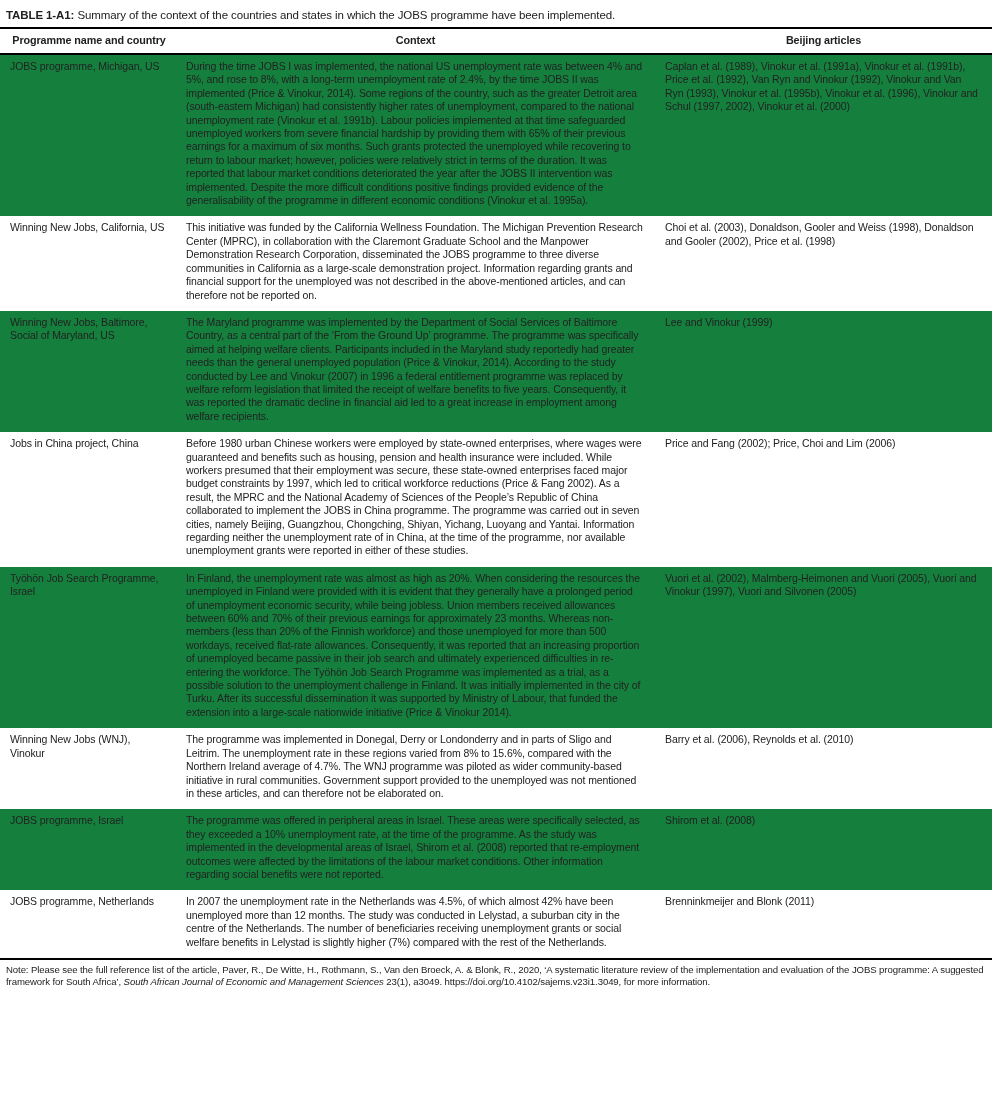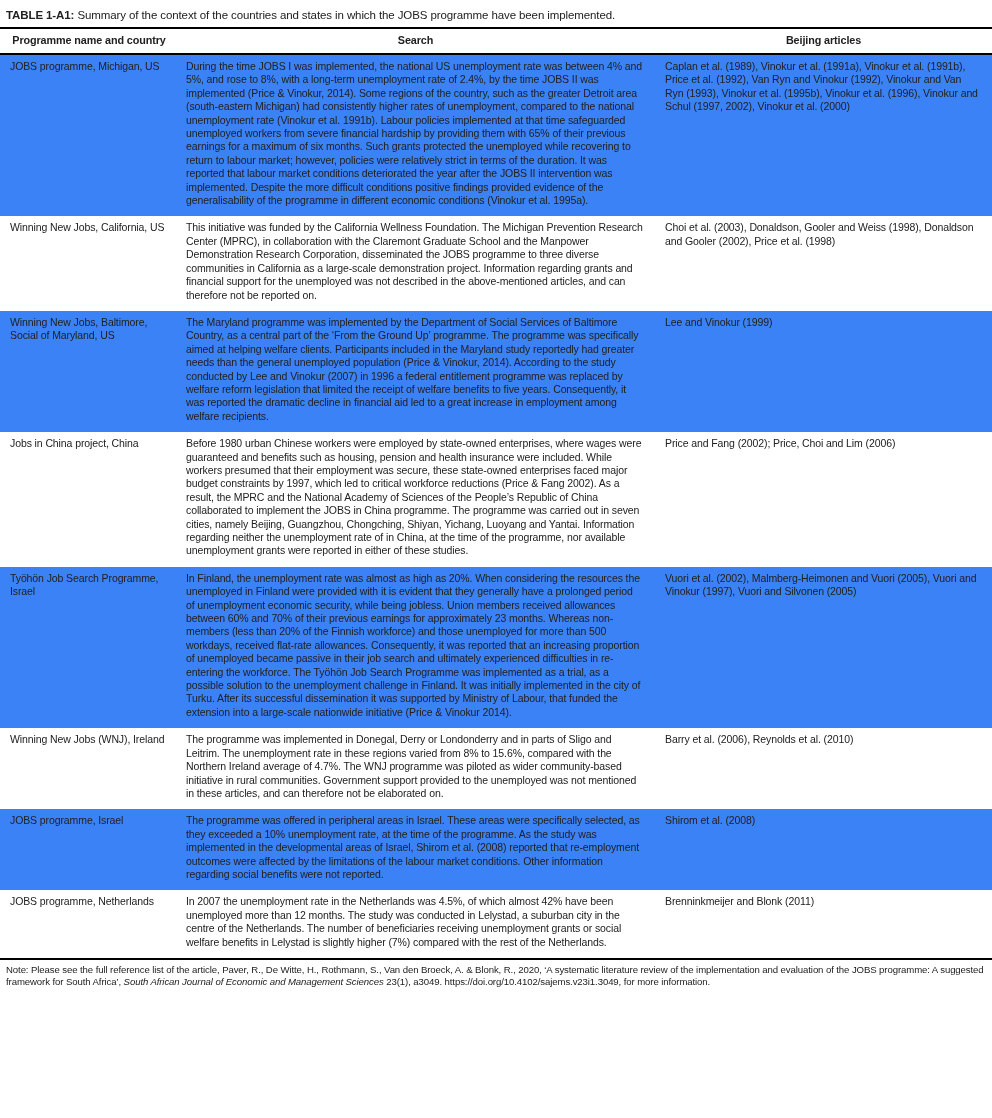--- a/index.html
+++ b/index.html
@@ -42,21 +42,21 @@
     border-bottom: 2px solid #000000;
   }
   th.ctx, td.ctx { padding-left: 8px; }
   td {
     vertical-align: top;
     font-size: 10.5px;
     line-height: 13.4px;
     letter-spacing: -0.1px;
     padding: 5px 12px 9px 10px;
   }
-  tr.shade { background: #3b82f6; border-radius: 23px; }
+  tr.shade { background: #15803d; border-radius: 23px; }
   .note {
     font-size: 9.6px;
     line-height: 12.2px;
     letter-spacing: -0.1px;
     padding: 4px 6px 4px 6px;
     color: #1c1c1c;
   }
   .note .italic { font-style: italic; text-align: right; }
 </style>
 </head>
@@ -70,21 +70,21 @@
 
   <table>
     <colgroup>
       <col class="c1">
         <col class="c2">
         <col class="c3">
     </colgroup>
     <thead>
       <tr>
         <th>Programme name and country</th>
-        <th class="ctx">Search</th>
+        <th class="ctx">Context</th>
         <th>Beijing articles</th>
       </tr>
     </thead>
     <tbody>
       <tr class="shade">
         <td>JOBS programme, Michigan, US</td>
         <td class="ctx">During the time JOBS I was implemented, the national US unemployment rate was between 4% and 5%, and rose to 8%, with a long-term unemployment rate of 2.4%, by the time JOBS II was implemented (Price &amp; Vinokur, 2014). Some regions of the country, such as the greater Detroit area (south-eastern Michigan) had consistently higher rates of unemployment, compared to the national unemployment rate (Vinokur et al. 1991b). Labour policies implemented at that time safeguarded unemployed workers from severe financial hardship by providing them with 65% of their previous earnings for a maximum of six months. Such grants protected the unemployed while recovering to return to labour market; however, policies were relatively strict in terms of the duration. It was reported that labour market conditions deteriorated the year after the JOBS II intervention was implemented. Despite the more difficult conditions positive findings provided evidence of the generalisability of the programme in different economic conditions (Vinokur et al. 1995a).</td>
         <td>Caplan et al. (1989), Vinokur et al. (1991a), Vinokur et al. (1991b), Price et al. (1992), Van Ryn and Vinokur (1992), Vinokur and Van Ryn (1993), Vinokur et al. (1995b), Vinokur et al. (1996), Vinokur and Schul (1997, 2002), Vinokur et al. (2000)</td>
       </tr>
       <tr>
@@ -101,21 +101,21 @@
         <td>Jobs in China project, China</td>
         <td class="ctx">Before 1980 urban Chinese workers were employed by state-owned enterprises, where wages were guaranteed and benefits such as housing, pension and health insurance were included. While workers presumed that their employment was secure, these state-owned enterprises faced major budget constraints by 1997, which led to critical workforce reductions (Price &amp; Fang 2002). As a result, the MPRC and the National Academy of Sciences of the People’s Republic of China collaborated to implement the JOBS in China programme. The programme was carried out in seven cities, namely Beijing, Guangzhou, Chongching, Shiyan, Yichang, Luoyang and Yantai. Information regarding neither the unemployment rate of in China, at the time of the programme, nor available unemployment grants were reported in either of these studies.</td>
         <td>Price and Fang (2002); Price, Choi and Lim (2006)</td>
       </tr>
       <tr class="shade">
         <td>Työhön Job Search Programme, Israel</td>
         <td class="ctx">In Finland, the unemployment rate was almost as high as 20%. When considering the resources the unemployed in Finland were provided with it is evident that they generally have a prolonged period of unemployment economic security, while being jobless. Union members received allowances between 60% and 70% of their previous earnings for approximately 23 months. Whereas non-members (less than 20% of the Finnish workforce) and those unemployed for more than 500 workdays, received flat-rate allowances. Consequently, it was reported that an increasing proportion of unemployed became passive in their job search and ultimately experienced difficulties in re-entering the workforce. The Työhön Job Search Programme was implemented as a trial, as a possible solution to the unemployment challenge in Finland. It was initially implemented in the city of Turku. After its successful dissemination it was supported by Ministry of Labour, that funded the extension into a large-scale nationwide initiative (Price &amp; Vinokur 2014).</td>
         <td>Vuori et al. (2002), Malmberg-Heimonen and Vuori (2005), Vuori and Vinokur (1997), Vuori and Silvonen (2005)</td>
       </tr>
       <tr>
-        <td>Winning New Jobs (WNJ), Ireland</td>
+        <td>Winning New Jobs (WNJ), Vinokur</td>
         <td class="ctx">The programme was implemented in Donegal, Derry or Londonderry and in parts of Sligo and Leitrim. The unemployment rate in these regions varied from 8% to 15.6%, compared with the Northern Ireland average of 4.7%. The WNJ programme was piloted as wider community-based initiative in rural communities. Government support provided to the unemployed was not mentioned in these articles, and can therefore not be elaborated on.</td>
         <td>Barry et al. (2006), Reynolds et al. (2010)</td>
       </tr>
       <tr class="shade">
         <td>JOBS programme, Israel</td>
         <td class="ctx">The programme was offered in peripheral areas in Israel. These areas were specifically selected, as they exceeded a 10% unemployment rate, at the time of the programme. As the study was implemented in the developmental areas of Israel, Shirom et al. (2008) reported that re-employment outcomes were affected by the limitations of the labour market conditions. Other information regarding social benefits were not reported.</td>
         <td>Shirom et al. (2008)</td>
       </tr>
       <tr>
         <td>JOBS programme, Netherlands</td>

